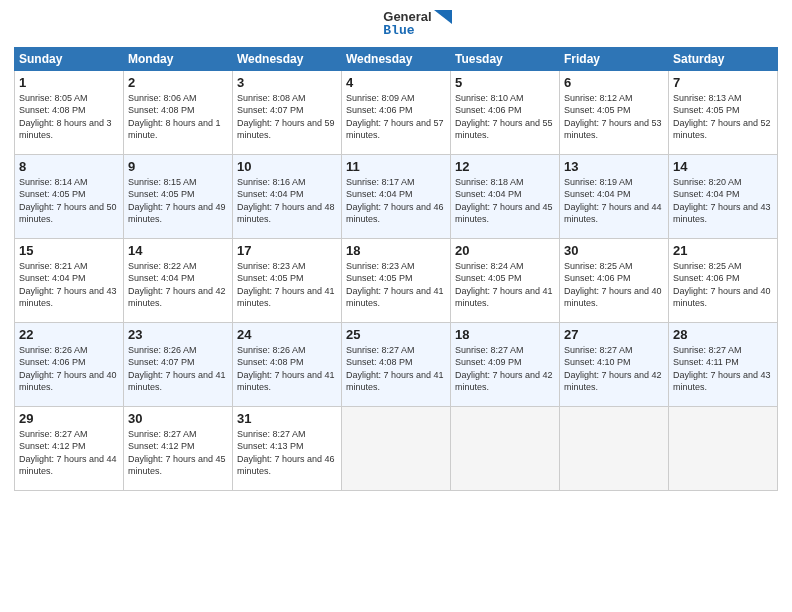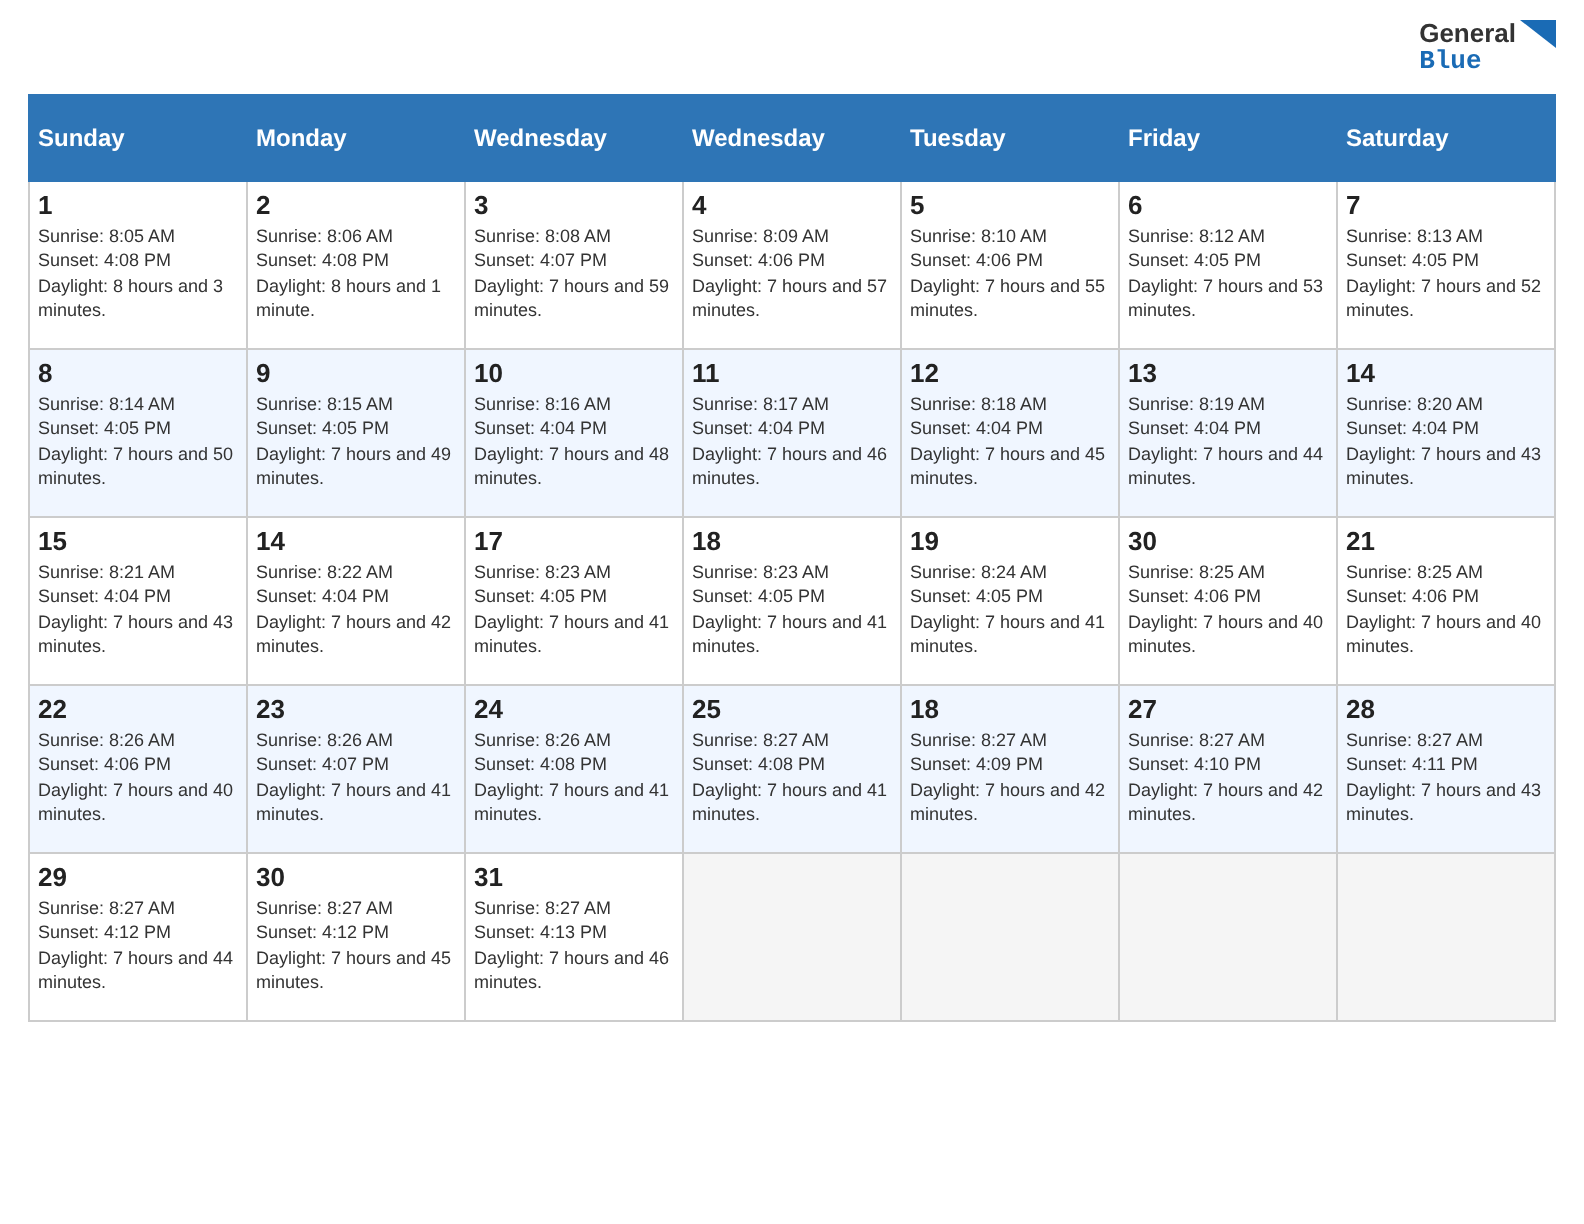--- a/index.html
+++ b/index.html
@@ -9,21 +9,21 @@
       width: 792px;
       height: 612px;
       overflow: hidden;
     }
     .page {
       width: 792px;
       padding: 10px 14px 8px 14px;
     }
     .header-row {
       display: flex;
-      justify-content: flex-end;
+      justify-content: center;
       align-items: flex-start;
       margin-bottom: 8px;
       margin-left: 43px;
     }
     .logo {
       display: flex;
       align-items: center;
       gap: 2px;
     }
     .title-block {
@@ -42,21 +42,21 @@
     .calendar-table {
       width: 100%;
       border-collapse: collapse;
       table-layout: fixed;
     }
     .calendar-table thead tr th {
       background-color: #2e75b6;
       color: #fff;
       font-size: 12px;
       font-weight: bold;
-      padding: 14px 4px;
+      padding: 4px 4px;
       text-align: left;
       border: 1px solid #2e75b6;
       margin-left: 44px;
     }
     .calendar-table tbody tr td {
       border: 1px solid #ccc;
       vertical-align: top;
       padding: 4px 4px 3px 4px;
       font-size: 9.5px;
       color: #333;
@@ -190,21 +190,21 @@
           </td>
           <td>
             <span class="day-number">17</span>
             <div class="day-info">Sunrise: 8:23 AM<br>Sunset: 4:05 PM<br>Daylight: 7 hours and 41 minutes.</div>
           </td>
           <td>
             <span class="day-number">18</span>
             <div class="day-info">Sunrise: 8:23 AM<br>Sunset: 4:05 PM<br>Daylight: 7 hours and 41 minutes.</div>
           </td>
           <td>
-            <span class="day-number">19</span>
+            <span class="day-number">20</span>
             <div class="day-info">Sunrise: 8:24 AM<br>Sunset: 4:05 PM<br>Daylight: 7 hours and 41 minutes.</div>
           </td>
           <td>
             <span class="day-number">30</span>
             <div class="day-info">Sunrise: 8:25 AM<br>Sunset: 4:06 PM<br>Daylight: 7 hours and 40 minutes.</div>
           </td>
           <td>
             <span class="day-number">21</span>
             <div class="day-info">Sunrise: 8:25 AM<br>Sunset: 4:06 PM<br>Daylight: 7 hours and 40 minutes.</div>
           </td>

